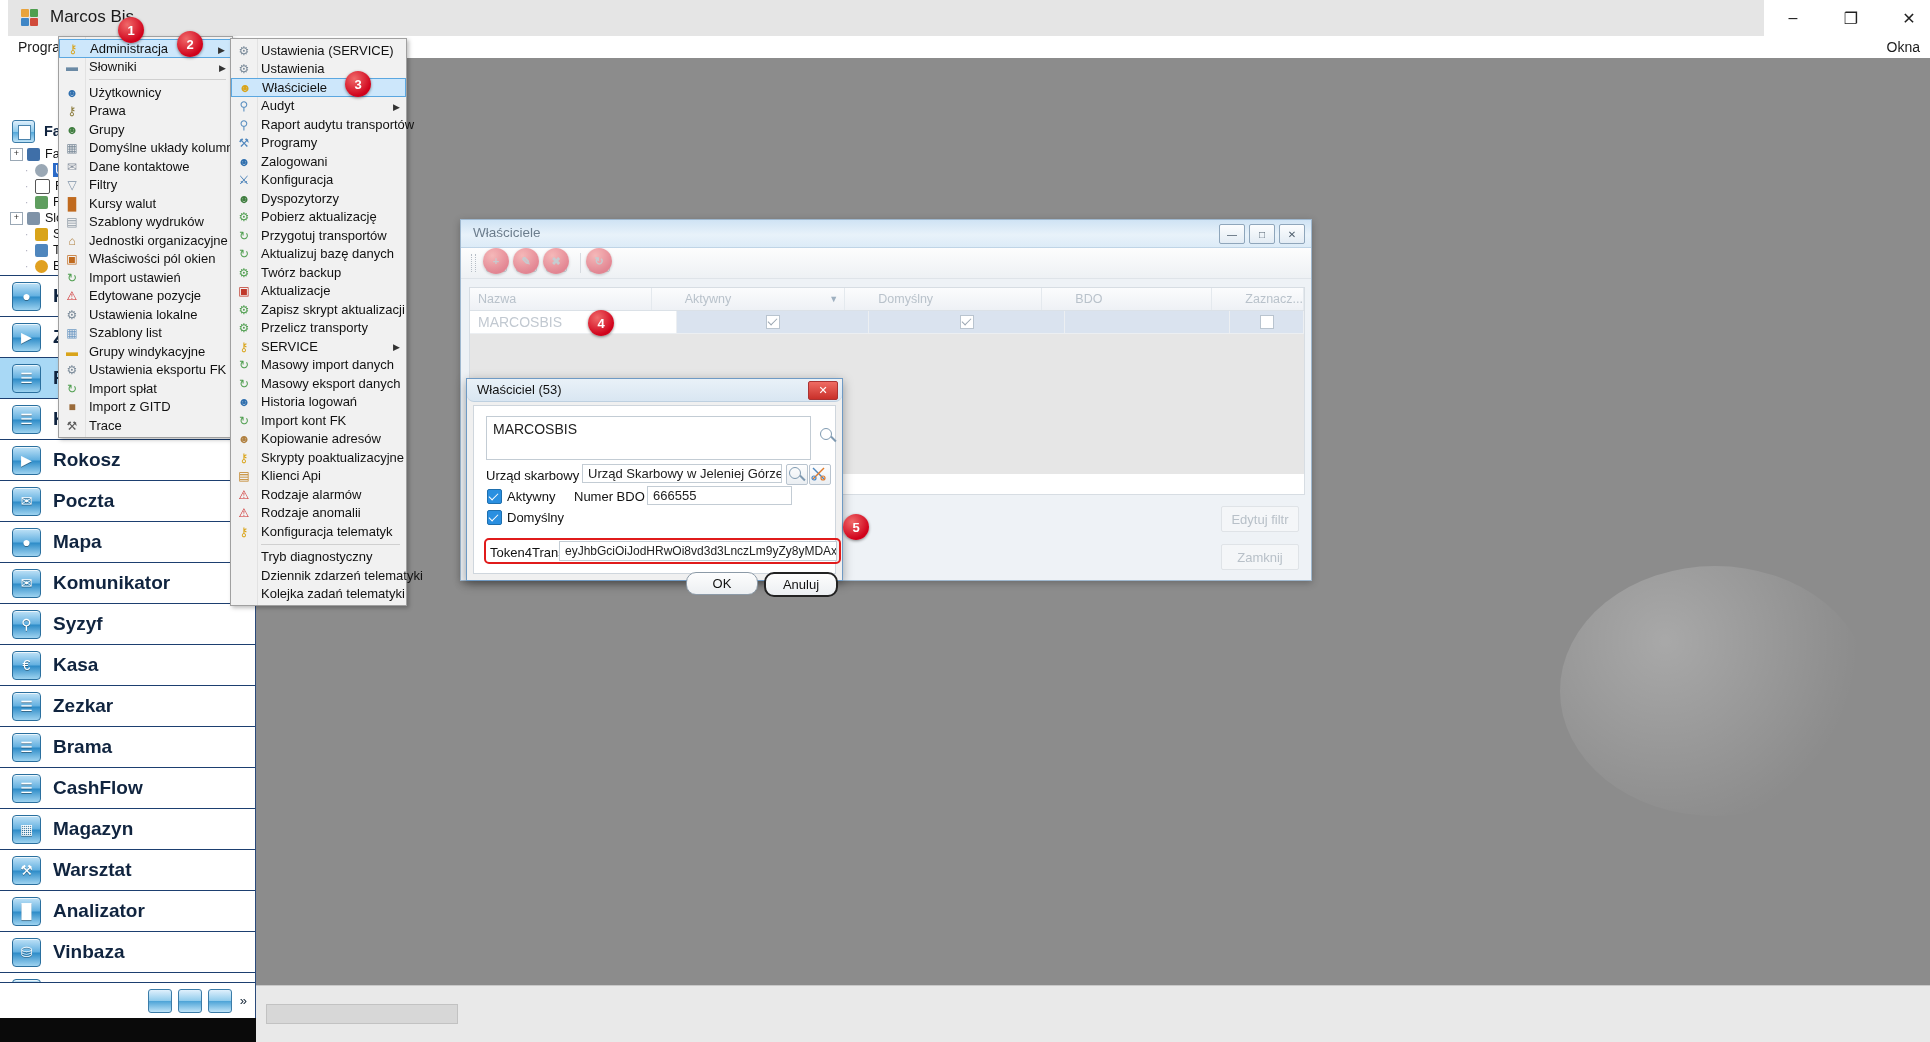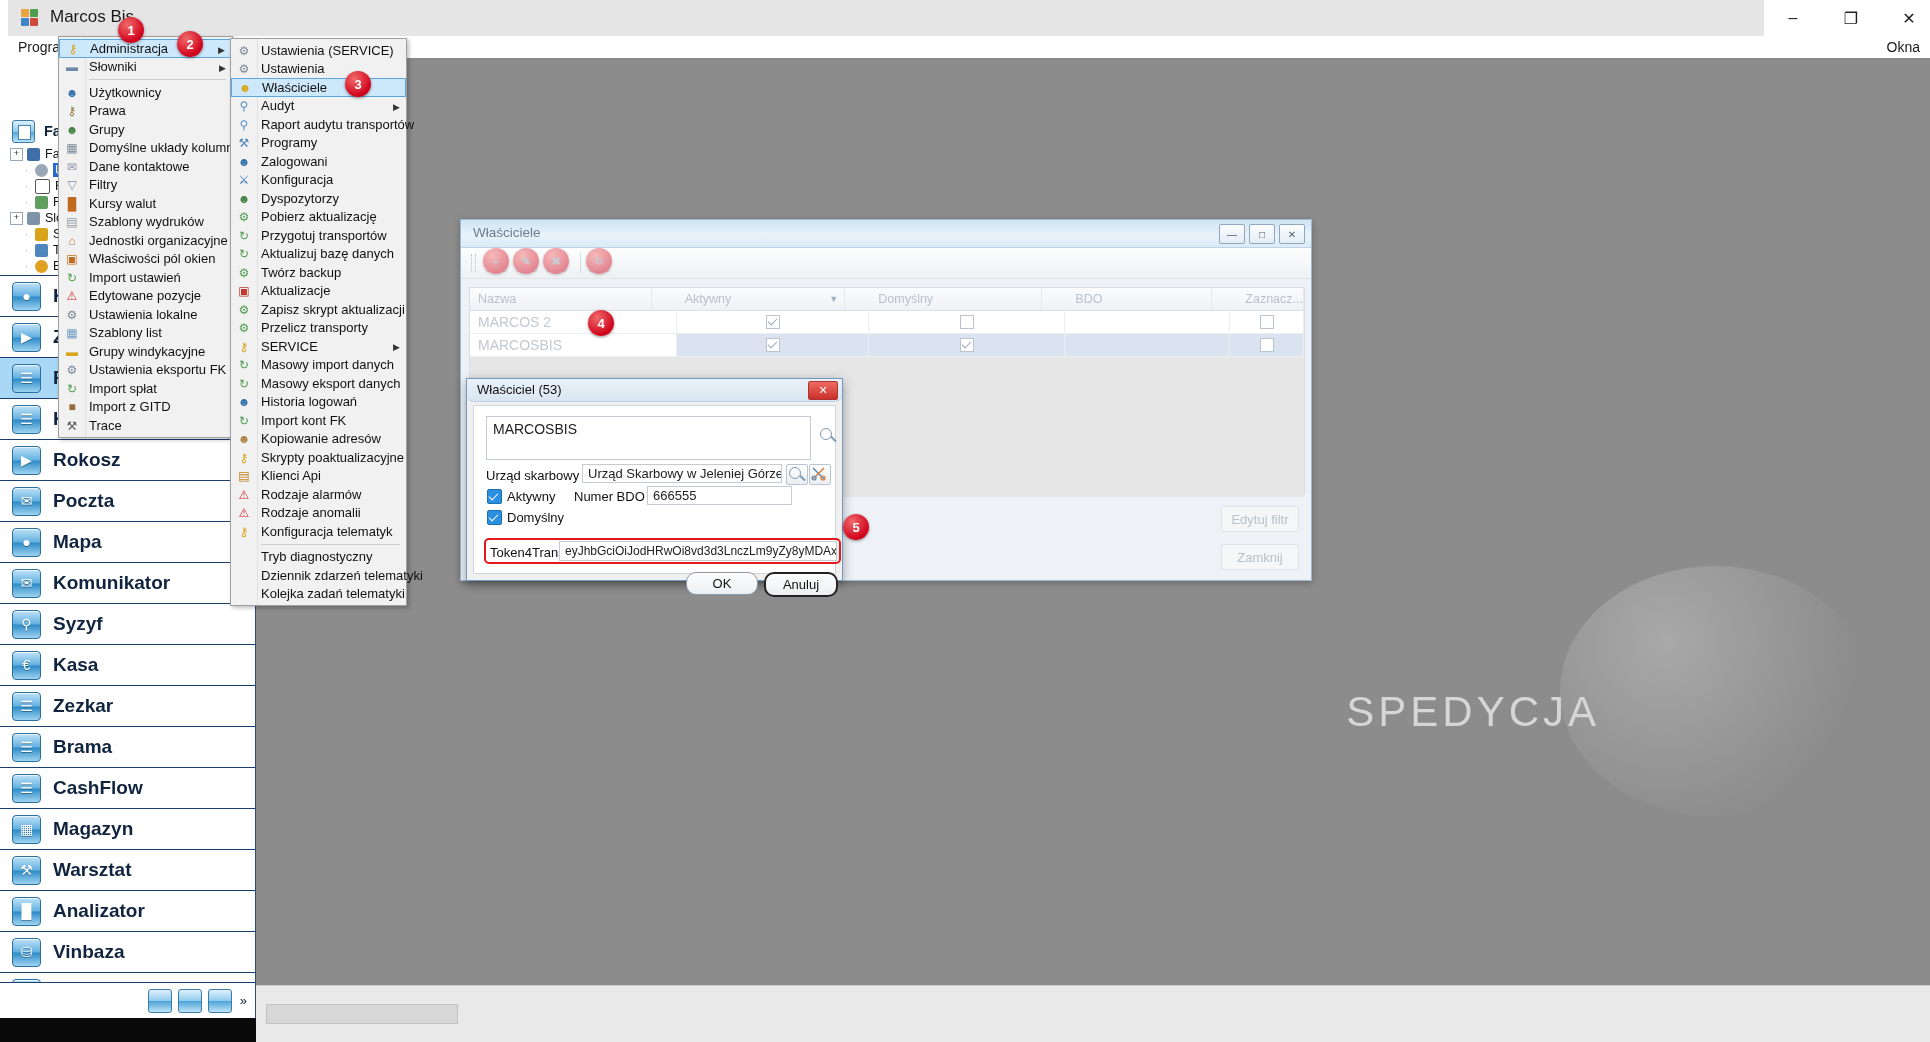--- a/index.html
+++ b/index.html
@@ -355,21 +355,20 @@
       <div class="fb"></div>
       <div class="fb"></div>
       <div class="fb"></div>
       <div class="chev">»</div>
     </div>
   </div>
   <div class="bottomstrip"></div>
 
   <div class="desktop">
     <div class="globe"></div>
-    <div class="spedycja">SPEDYCJA</div>
   </div>
   <div class="statusbar">
     <div class="seg"></div>
   </div>
 
   <div class="mdi">
     <div class="mdi-title">
       <div class="t">Właściciele</div>
       <div class="btns">
         <div class="b">—</div>
@@ -403,33 +402,20 @@
         <div class="gh" style="width:207px">Nazwa</div>
         <div class="gh" style="width:192px">
           <span>Aktywny</span>
           <span class="flt">▼</span>
         </div>
         <div class="gh" style="width:196px">Domyślny</div>
         <div class="gh" style="width:165px">BDO</div>
         <div class="gh" style="width:74px">Zaznacz...</div>
       </div>
 
-      <div class="grow">
-        <div class="gc" style="width:207px">MARCOS 2</div>
-        <div class="gc ctr" style="width:192px">
-            <span class="cbx on"></span>
-          </div>
-        <div class="gc ctr" style="width:196px">
-            <span class="cbx"></span>
-          </div>
-        <div class="gc" style="width:165px"></div>
-        <div class="gc ctr" style="width:74px">
-            <span class="cbx"></span>
-          </div>
-      </div>
 
       <div class="grow sel">
         <div class="gc" style="width:207px;background:#fff">MARCOSBIS</div>
         <div class="gc ctr" style="width:192px">
             <span class="cbx on"></span>
           </div>
         <div class="gc ctr" style="width:196px">
             <span class="cbx on"></span>
           </div>
         <div class="gc" style="width:165px"></div>

